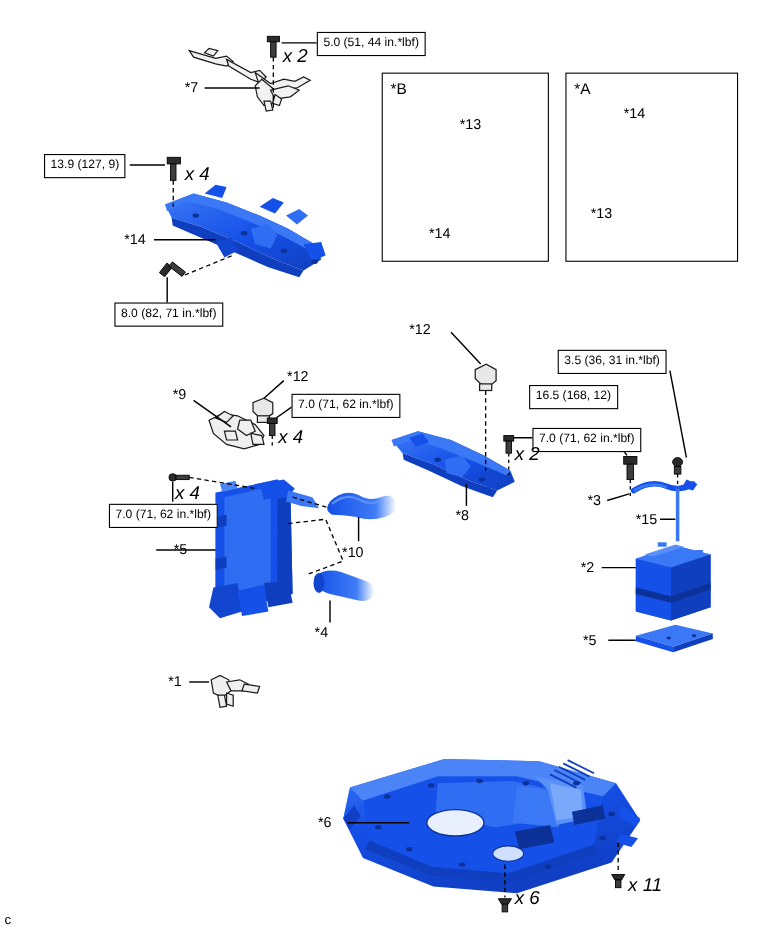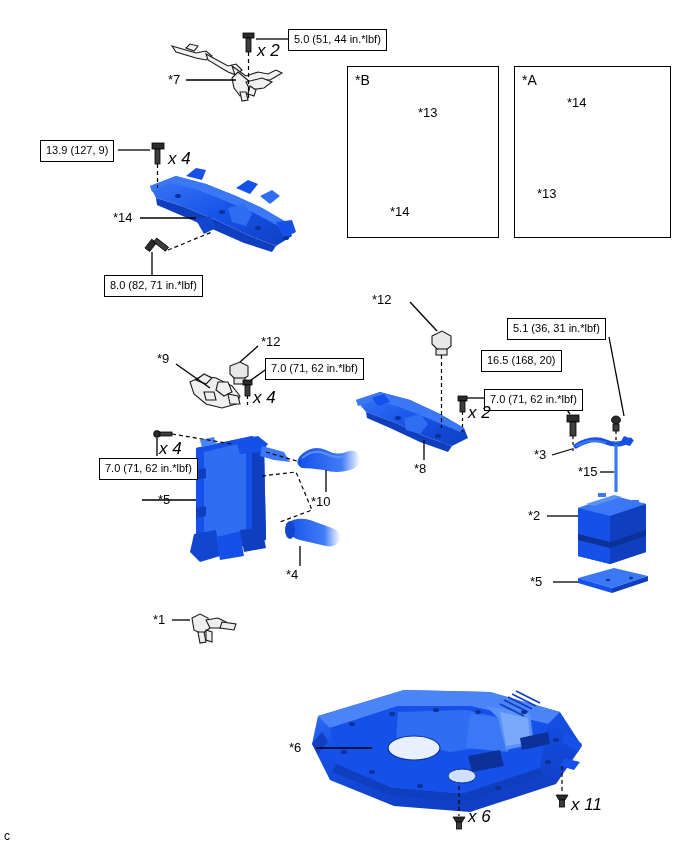--- a/index.html
+++ b/index.html
@@ -336,22 +336,22 @@
   <span class="ref" style="left:390px;top:205px;">*14</span>
   <span class="ref" style="left:567px;top:96px;">*14</span>
   <span class="ref" style="left:537px;top:187px;">*13</span>
 
   <div class="spec" style="left:288px;top:29px;">5.0 (51, 44 in.*lbf)</div>
   <div class="spec" style="left:40px;top:140px;">13.9 (127, 9)</div>
   <div class="spec" style="left:104px;top:275px;">8.0 (82, 71 in.*lbf)</div>
   <div class="spec" style="left:265px;top:358px;">7.0 (71, 62 in.*lbf)</div>
   <div class="spec" style="left:99px;top:458px;">7.0 (71, 62 in.*lbf)</div>
   <div class="spec" style="left:484px;top:389px;">7.0 (71, 62 in.*lbf)</div>
-  <div class="spec" style="left:507px;top:318px;">5.1 (36, 31 in.*lbf)</div>
-  <div class="spec" style="left:481px;top:350px;">16.5 (168, 20)</div>
+  <div class="spec" style="left:507px;top:318px;">3.5 (36, 31 in.*lbf)</div>
+  <div class="spec" style="left:481px;top:350px;">16.5 (168, 12)</div>
 
   <span class="ref" style="left:168px;top:73px;">*7</span>
   <span class="ref" style="left:113px;top:211px;">*14</span>
   <span class="ref" style="left:157px;top:352px;">*9</span>
   <span class="ref" style="left:261px;top:335px;">*12</span>
   <span class="ref" style="left:372px;top:293px;">*12</span>
   <span class="ref" style="left:158px;top:493px;">*5</span>
   <span class="ref" style="left:311px;top:495px;">*10</span>
   <span class="ref" style="left:286px;top:568px;">*4</span>
   <span class="ref" style="left:153px;top:613px;">*1</span>

